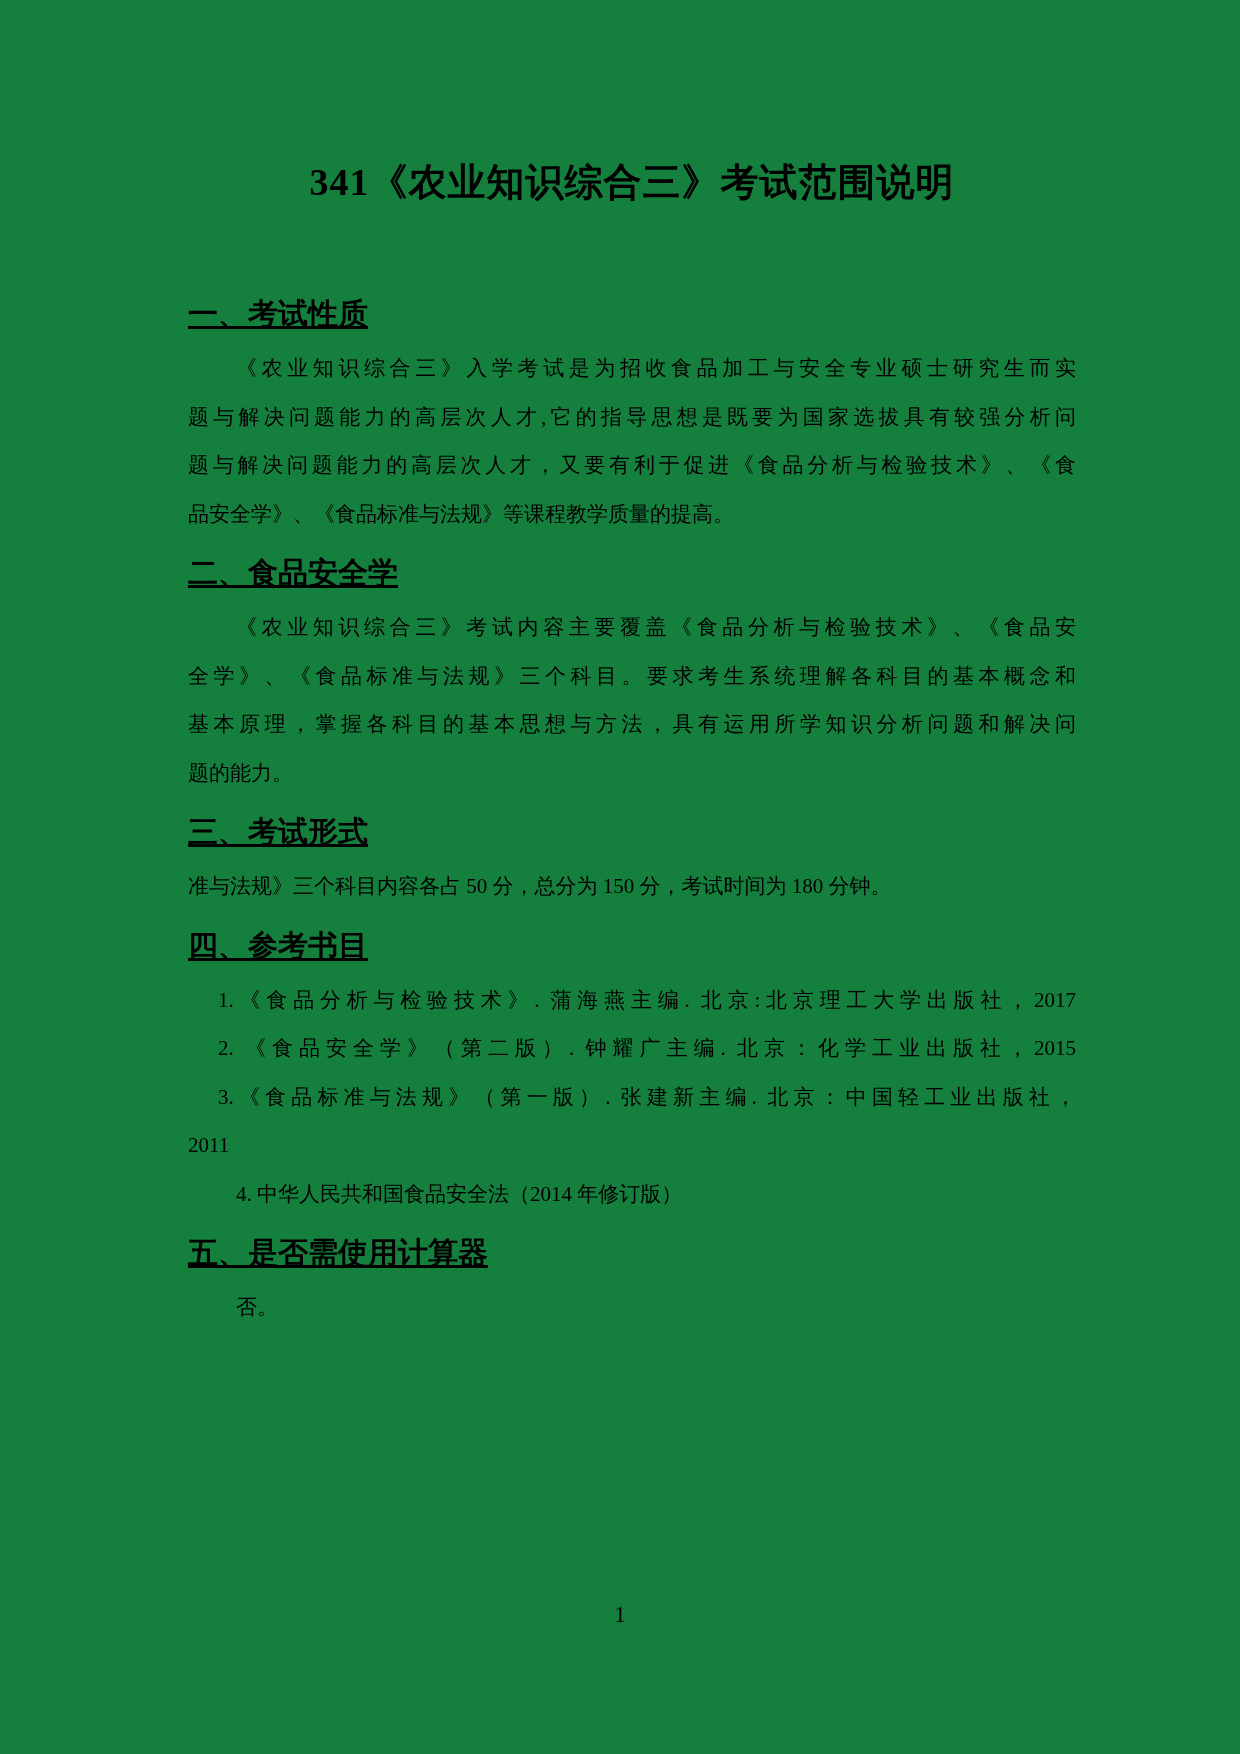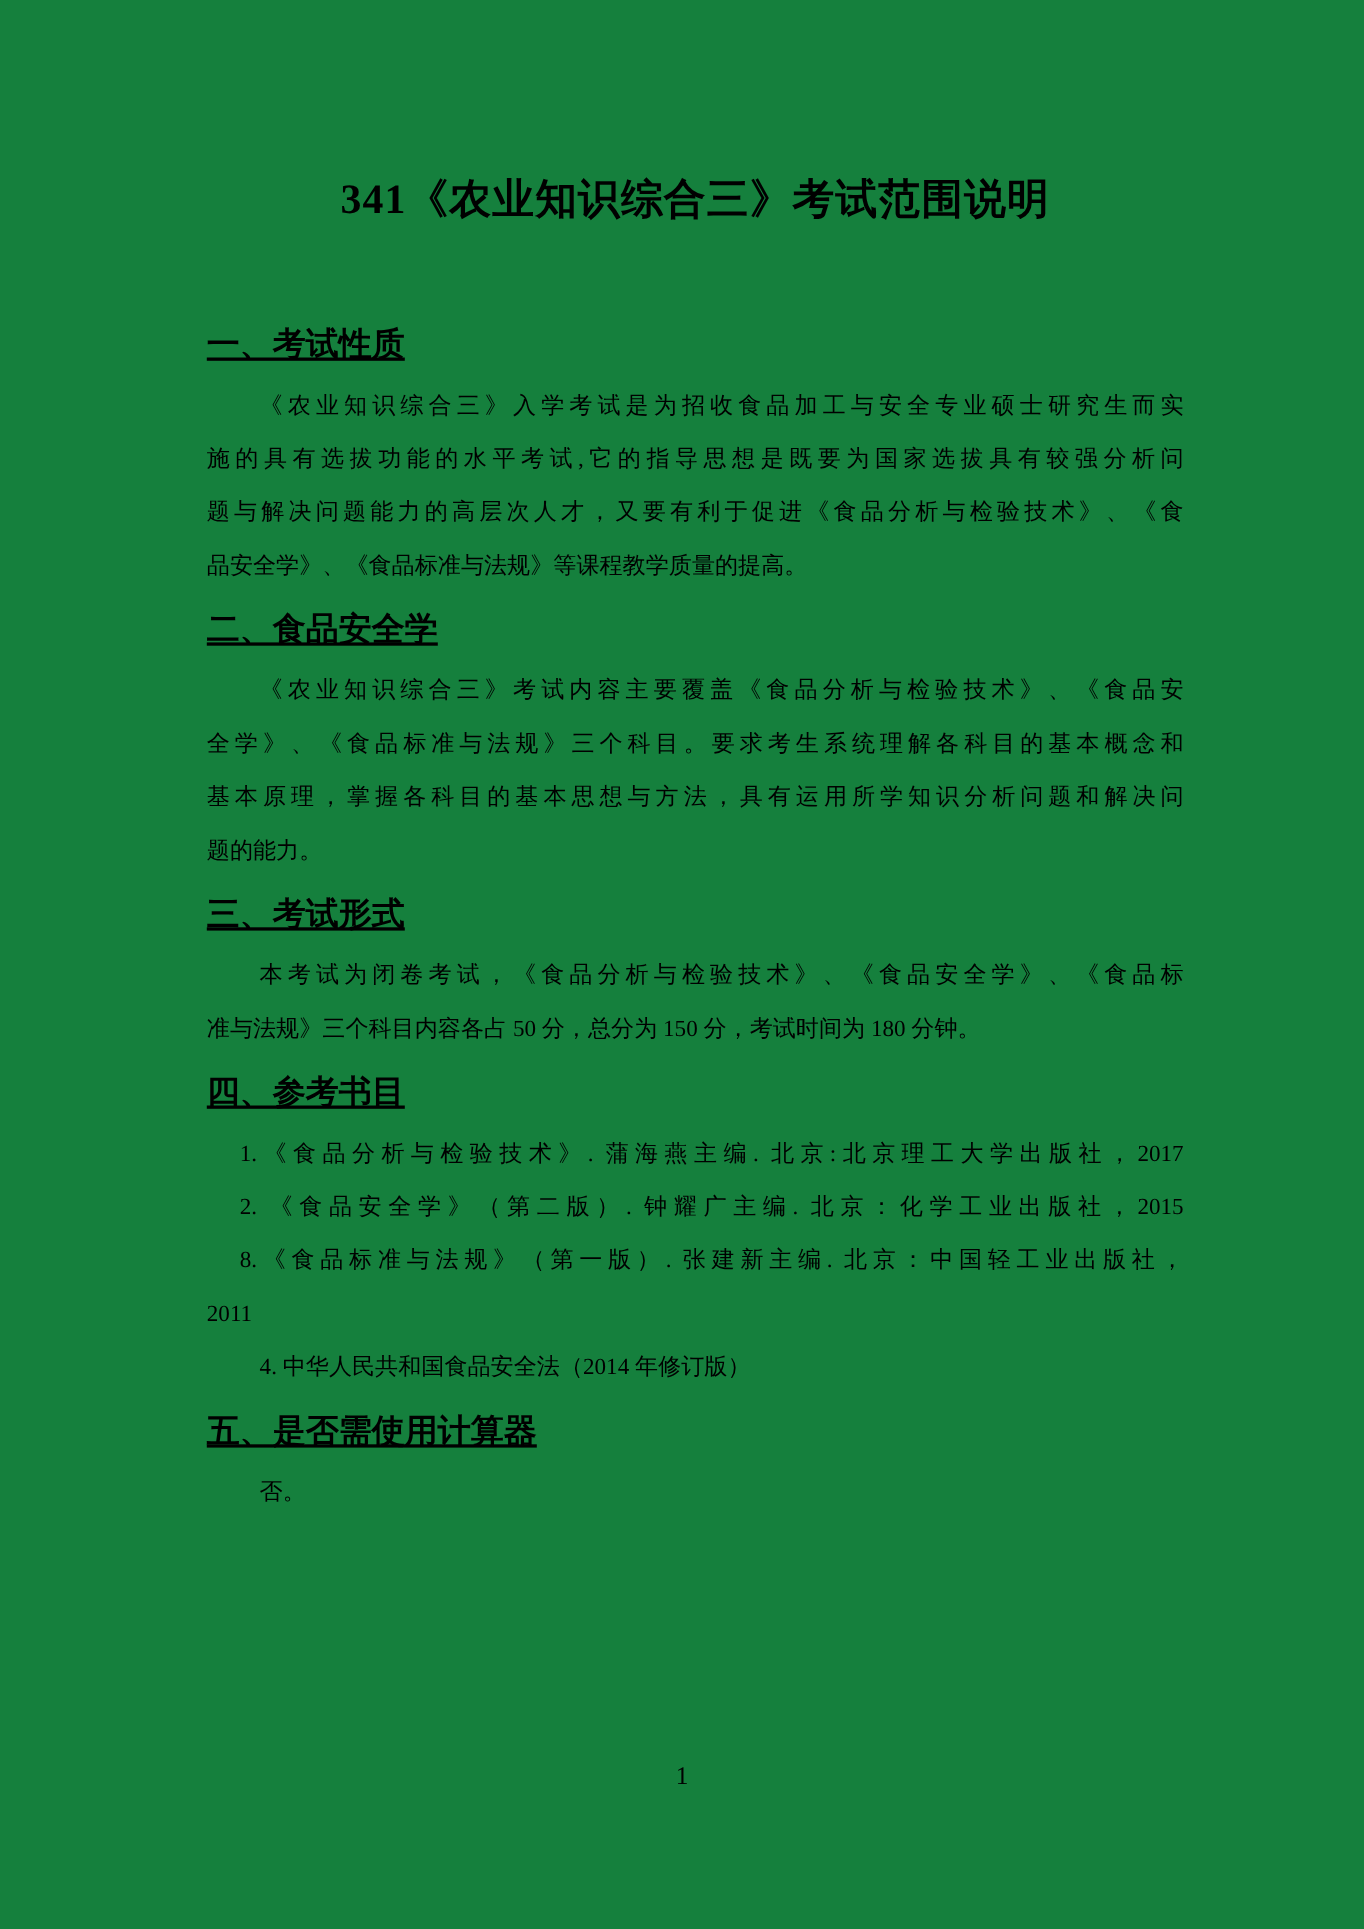--- a/index.html
+++ b/index.html
@@ -71,41 +71,40 @@
 </head>
 <body>
 
 <div class="page">
   <div class="content">
     <h1 class="doc-title">341《农业知识综合三》考试范围说明</h1>
     <main>
         <section>
           <h2 class="section-heading">一、考试性质</h2>
           <div class="line fill indent-para">《农业知识综合三》入学考试是为招收食品加工与安全专业硕士研究生而实</div>
-          <div class="line fill">施的具有选拔功能的水平考试,它的指导思想是既要为国家选拔具有较强分析问</div>
+          <div class="line fill">题与解决问题能力的高层次人才,它的指导思想是既要为国家选拔具有较强分析问</div>
           <div class="line fill">题与解决问题能力的高层次人才，又要有利于促进《食品分析与检验技术》、《食</div>
           <div class="line">品安全学》、《食品标准与法规》等课程教学质量的提高。</div>
         </section>
         <section>
           <h2 class="section-heading">二、食品安全学</h2>
           <div class="line fill indent-para">《农业知识综合三》考试内容主要覆盖《食品分析与检验技术》、《食品安</div>
           <div class="line fill">全学》、《食品标准与法规》三个科目。要求考生系统理解各科目的基本概念和</div>
           <div class="line fill">基本原理，掌握各科目的基本思想与方法，具有运用所学知识分析问题和解决问</div>
           <div class="line">题的能力。</div>
         </section>
         <section>
           <h2 class="section-heading">三、考试形式</h2>
-          <div class="line fill indent-para">本考试为闭卷考试，《食品分析与检验技术》、《食品安全学》、《食品标</div>
           <div class="line">准与法规》三个科目内容各占 50 分，总分为 150 分，考试时间为 180 分钟。</div>
         </section>
         <section>
           <h2 class="section-heading">四、参考书目</h2>
           <div class="line fill indent-list">1.《食品分析与检验技术》. 蒲海燕主编. 北京:北京理工大学出版社，2017</div>
           <div class="line fill indent-list">2. 《食品安全学》（第二版）. 钟耀广主编. 北京：化学工业出版社，2015</div>
-          <div class="line fill indent-list">8.《食品标准与法规》（第一版）. 张建新主编. 北京：中国轻工业出版社，</div>
+          <div class="line fill indent-list">3.《食品标准与法规》（第一版）. 张建新主编. 北京：中国轻工业出版社，</div>
           <div class="line">2011</div>
           <div class="line indent-para">4.  中华人民共和国食品安全法（2014 年修订版）</div>
         </section>
         <section>
           <h2 class="section-heading">五、是否需使用计算器</h2>
           <div class="line indent-para">否。</div>
         </section>
       </main>
   </div>
   <div class="page-number">1</div>

